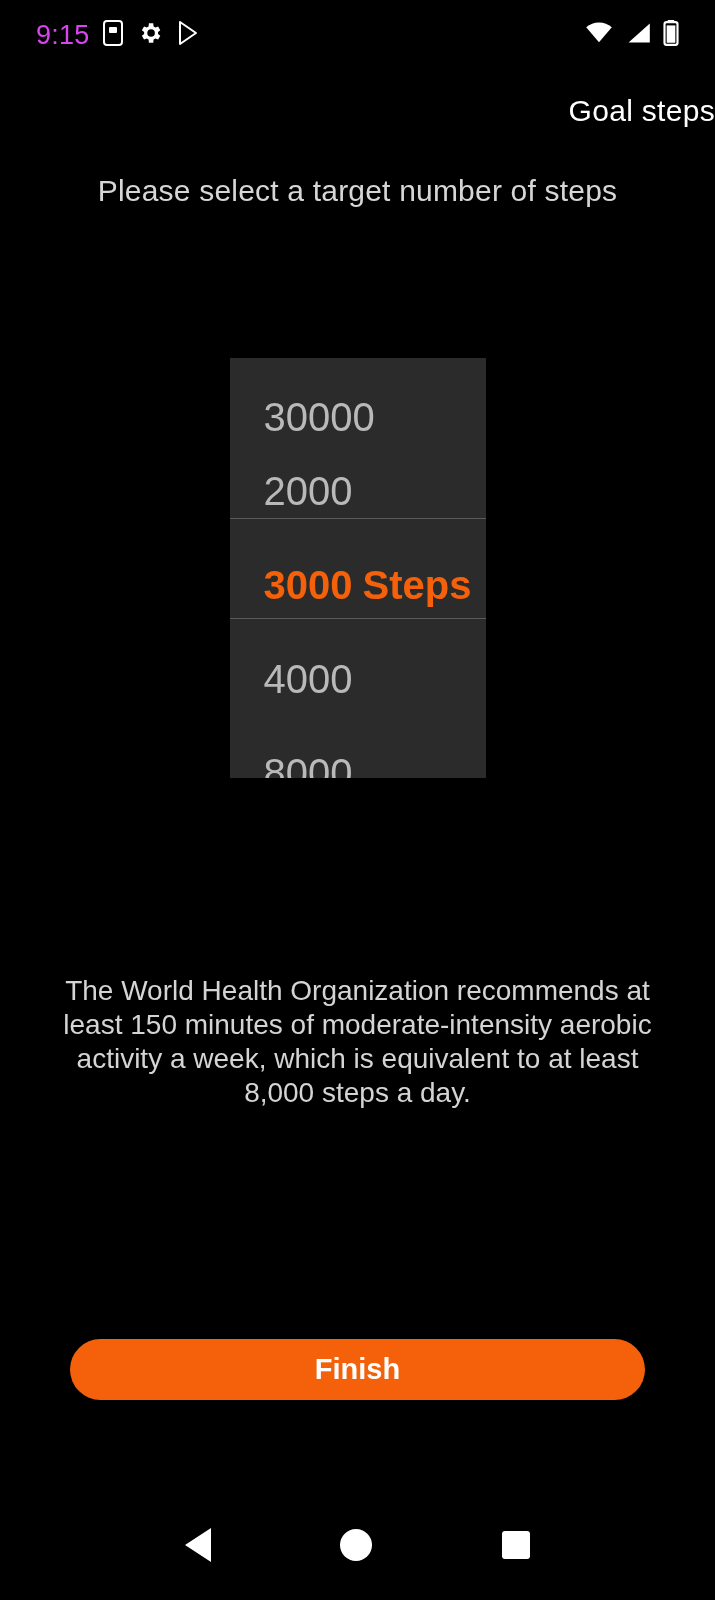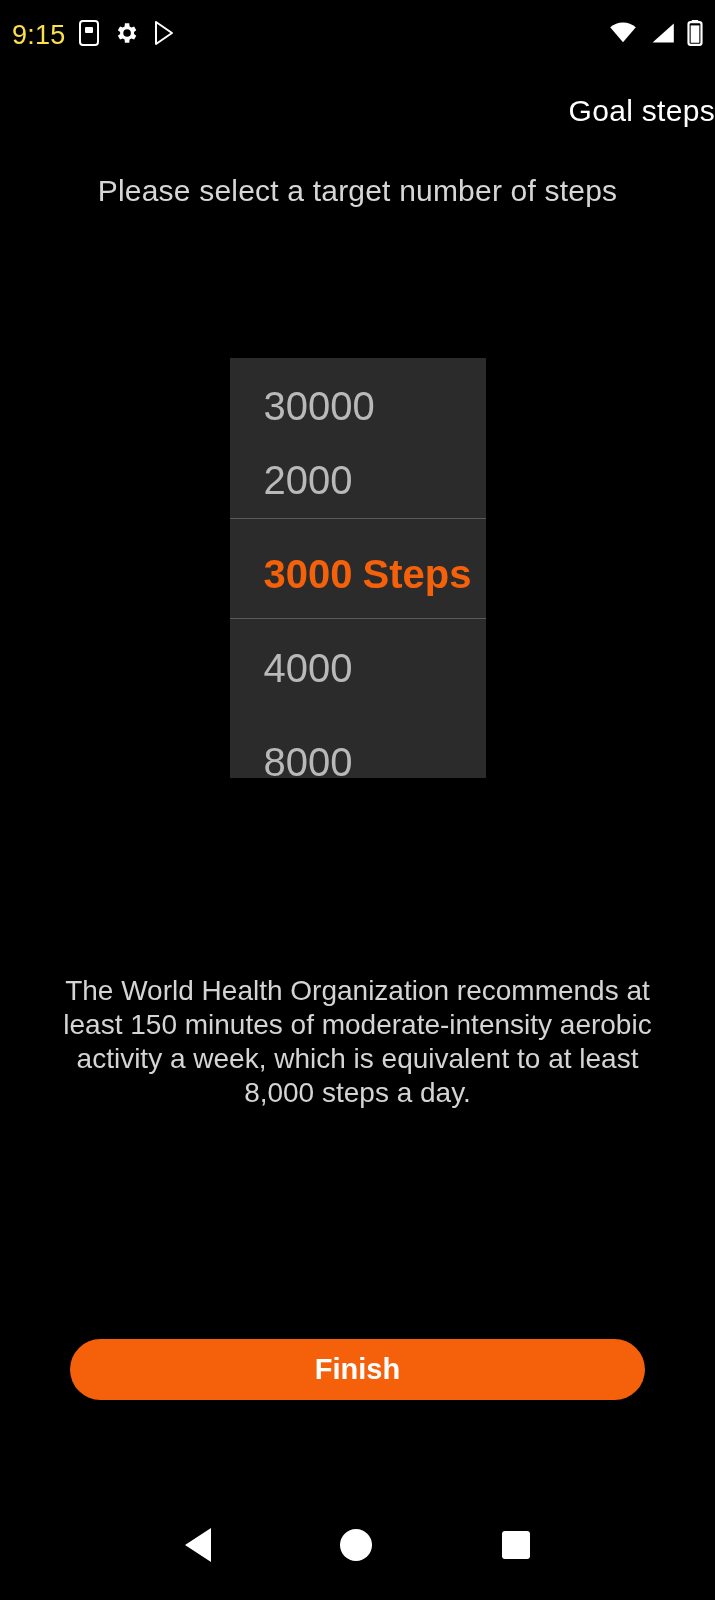--- a/index.html
+++ b/index.html
@@ -13,22 +13,22 @@
     position:relative;
     width:715px; height:1600px;
     background:#000;
     display:flex; flex-direction:column;
   }
 
   
   .status-bar {
     height:70px;
     display:flex; align-items:center;
-    padding:0 12px;
-    color:#fde047;
+    padding:0 36px;
+    color:#d946ef;
   }
   .status-left { display:flex; align-items:center; gap:14px; }
   .status-time { font-size:27px; font-weight:400; letter-spacing:0.2px; }
   .status-right { margin-left:auto; display:flex; align-items:center; gap:12px; }
   .sbicon { display:block; }
 
   
   .title {
     margin-top:24px;
     text-align:right;
@@ -53,21 +53,21 @@
   }
   .picker {
     position:relative;
     width:256px;
     height:420px;
     background:#2b2b2b;
     overflow:hidden;
   }
   .picker-list {
     position:absolute;
-    left:0; right:0; top:5px;
+    left:0; right:0; top:16px;
     display:flex; flex-direction:column;
   }
   .picker-item {
     height:94px;
     display:flex;
     align-items:center;
     padding-left:34px;
     color:#b9b9b9;
     font-size:40px;
     font-weight:500;

